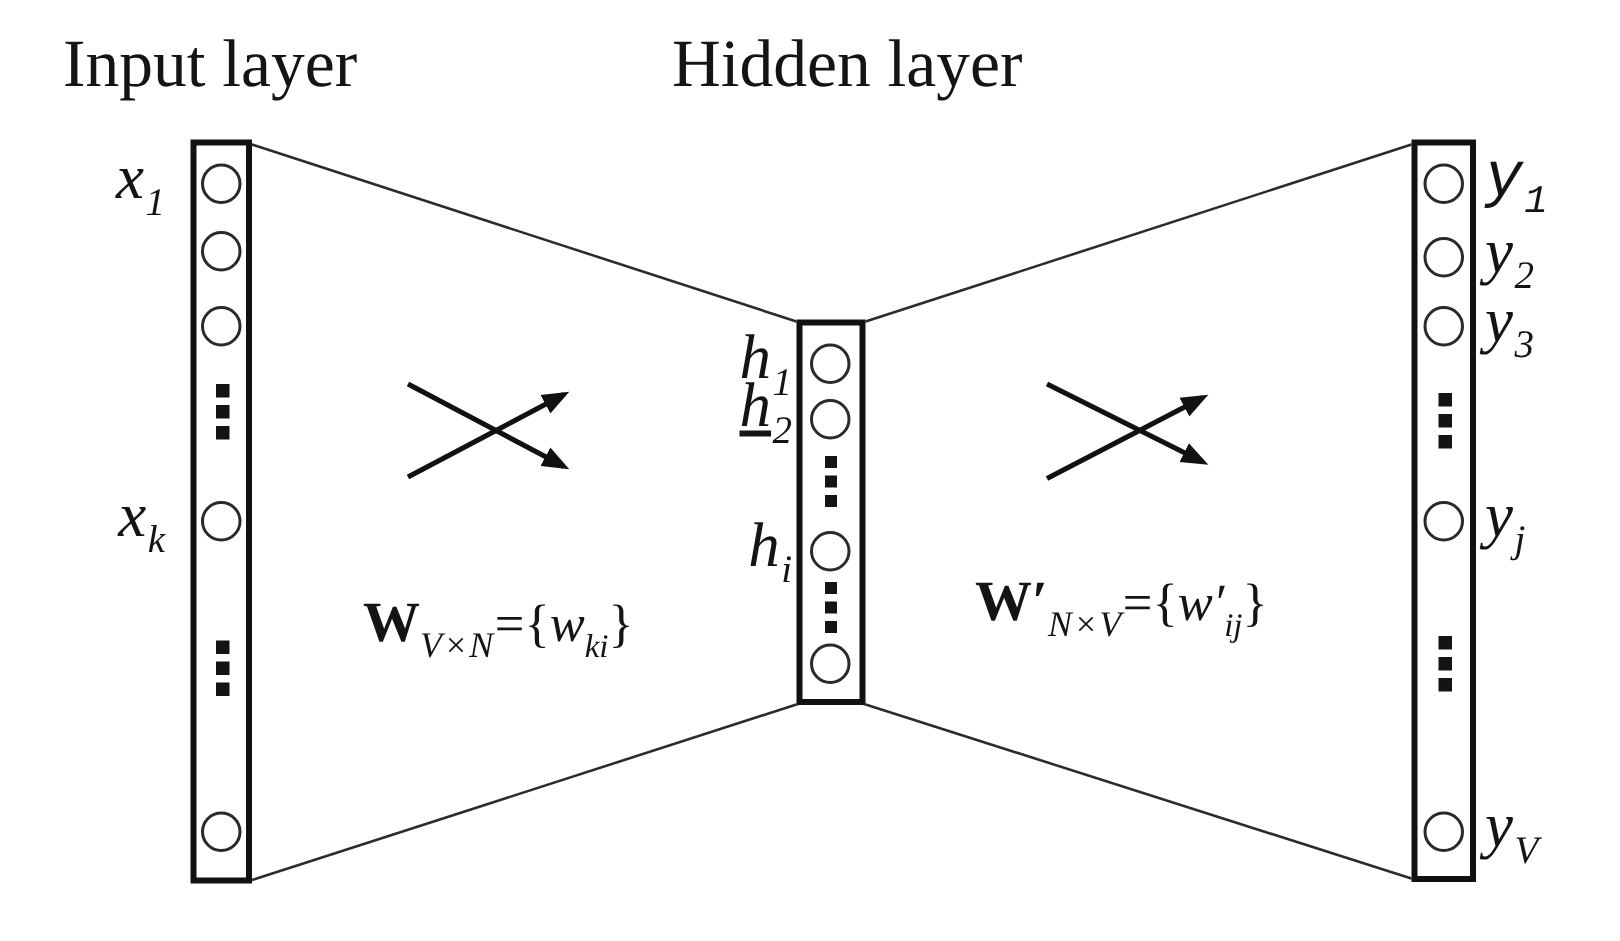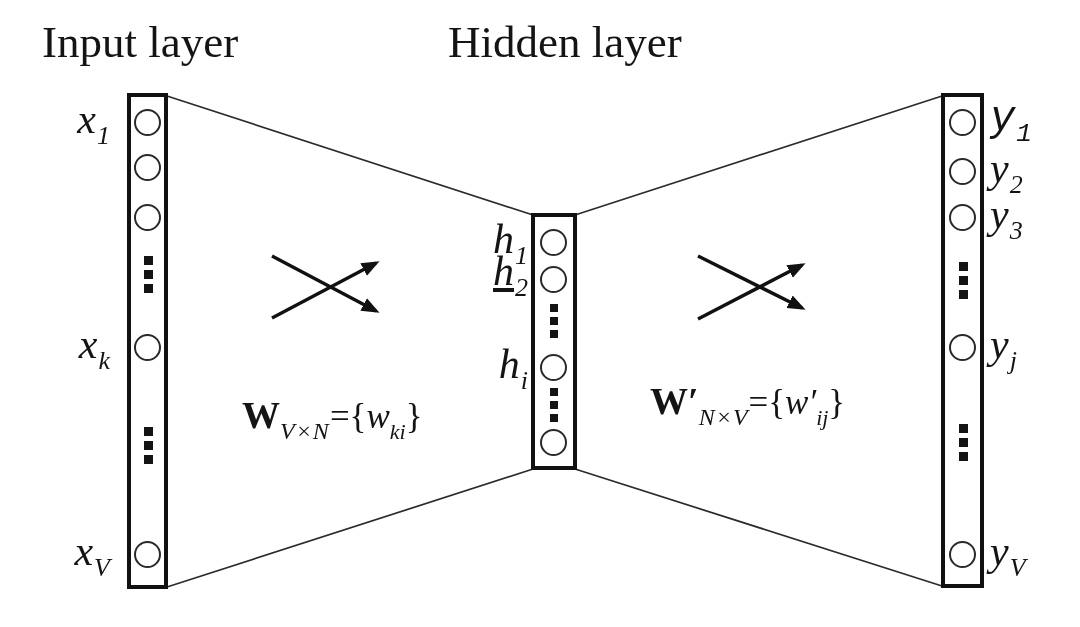--- a/index.html
+++ b/index.html
@@ -67,21 +67,20 @@
   <div class="node-circle" style="left:134px;top:334px;"></div>
   <div class="dots" style="left:144px;top:427px;">
       <i></i>
       <i></i>
       <i></i>
     </div>
   <div class="node-circle" style="left:134px;top:541px;"></div>
 
   <div class="nlabel ralign" style="left:18px;top:98px;width:92px;"><span>x</span><span class="sub">1</span></div>
   <div class="nlabel ralign" style="left:18px;top:323px;width:92px;"><span>x</span><span class="sub">k</span></div>
-  <div class="nlabel ralign" style="left:18px;top:530px;width:92px;"><span>x</span><span class="sub">V</span></div>
 
   <div class="node-circle" style="left:540px;top:229px;"></div>
   <div class="node-circle" style="left:540px;top:266px;"></div>
   <div class="dots sm" style="left:550px;top:304px;">
       <i></i>
       <i></i>
       <i></i>
     </div>
   <div class="node-circle" style="left:540px;top:354px;"></div>
   <div class="dots sm" style="left:550px;top:388px;">

